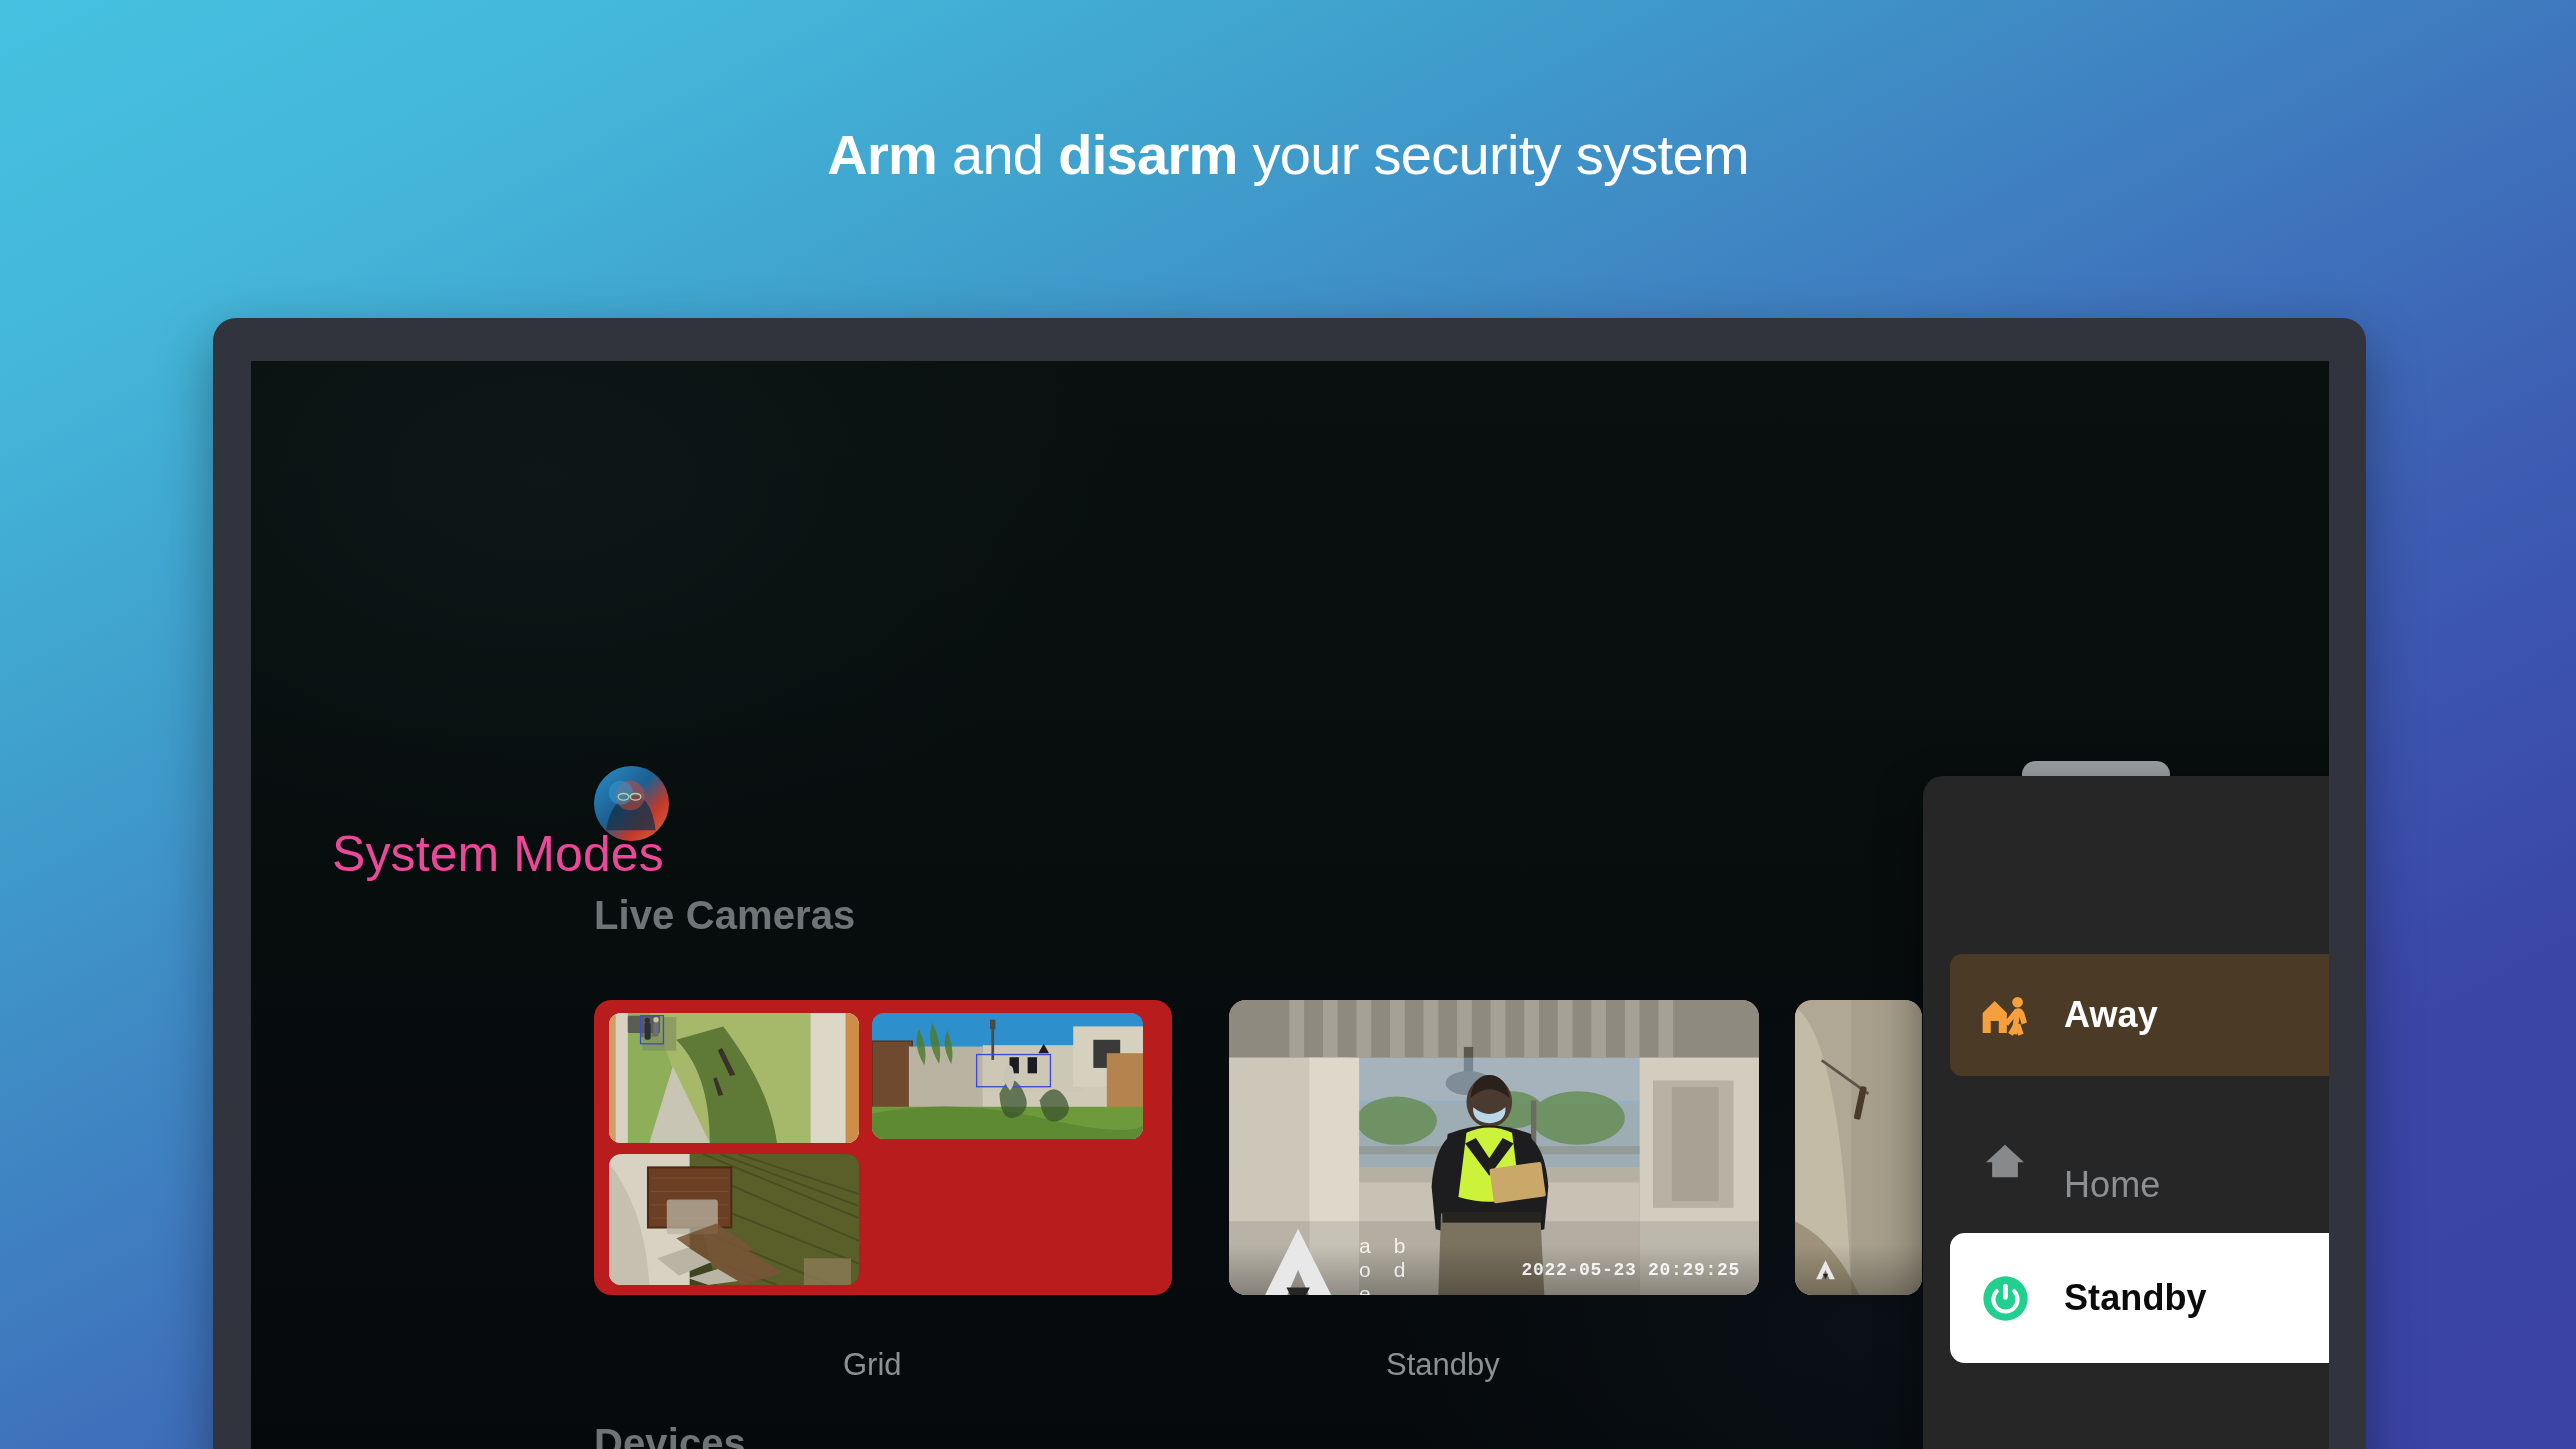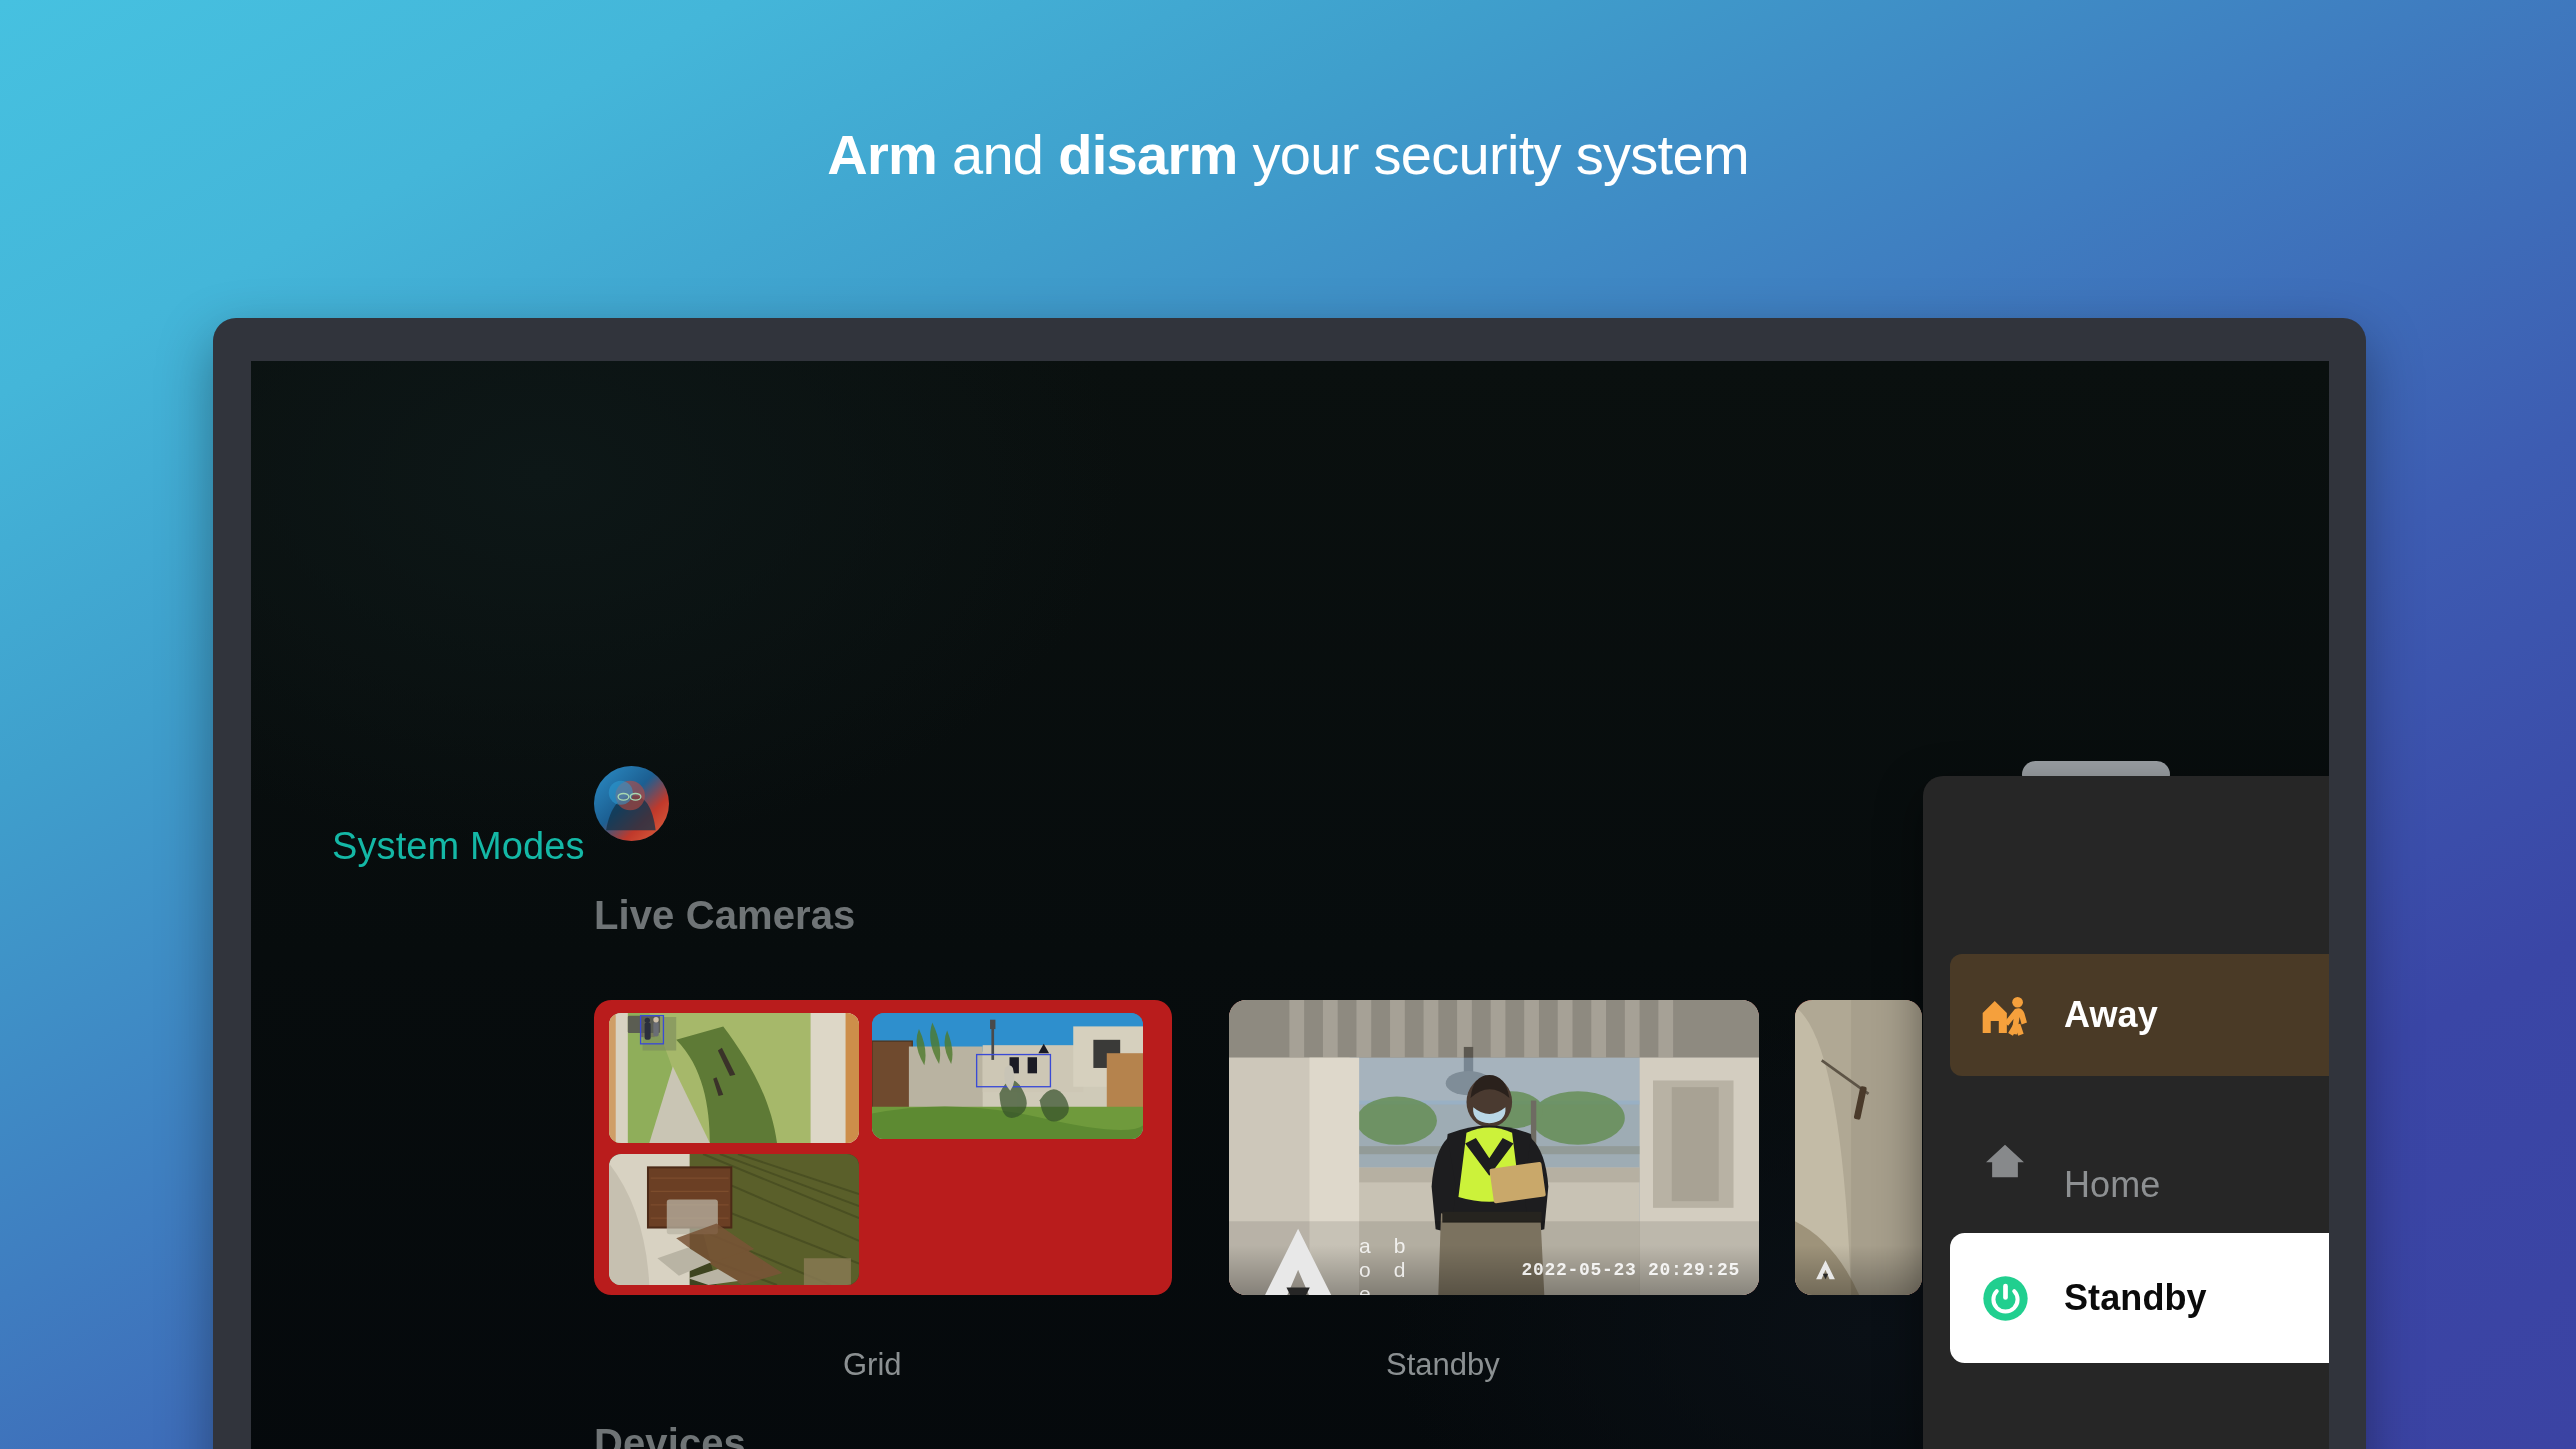--- a/index.html
+++ b/index.html
@@ -104,21 +104,21 @@
   }
   .modes-panel {
     position:absolute; left:1672px; top:415px;
     width:585px; height:1037px;
     background:#262626; border-radius:20px;
     box-shadow:0 16px 47px rgba(0,0,0,.45);
     overflow:hidden;
   }
   .modes-title {
     position:absolute; left:81px; top:464px;
-    color:#14b8a6; font-size:38px; font-weight:400; letter-spacing:0.1px;
+    color:#ec4899; font-size:50px; font-weight:400; letter-spacing:0.1px;
   }
   .mode-row {
     position:absolute; left:1699px; width:534px;
     display:flex; align-items:center; gap:32px;
     padding:0 28px;
   }
   .mode-row.away {
     top:575px; height:122px; border-radius:12px;
     background:#4a3a26;
     margin-top:18px;

